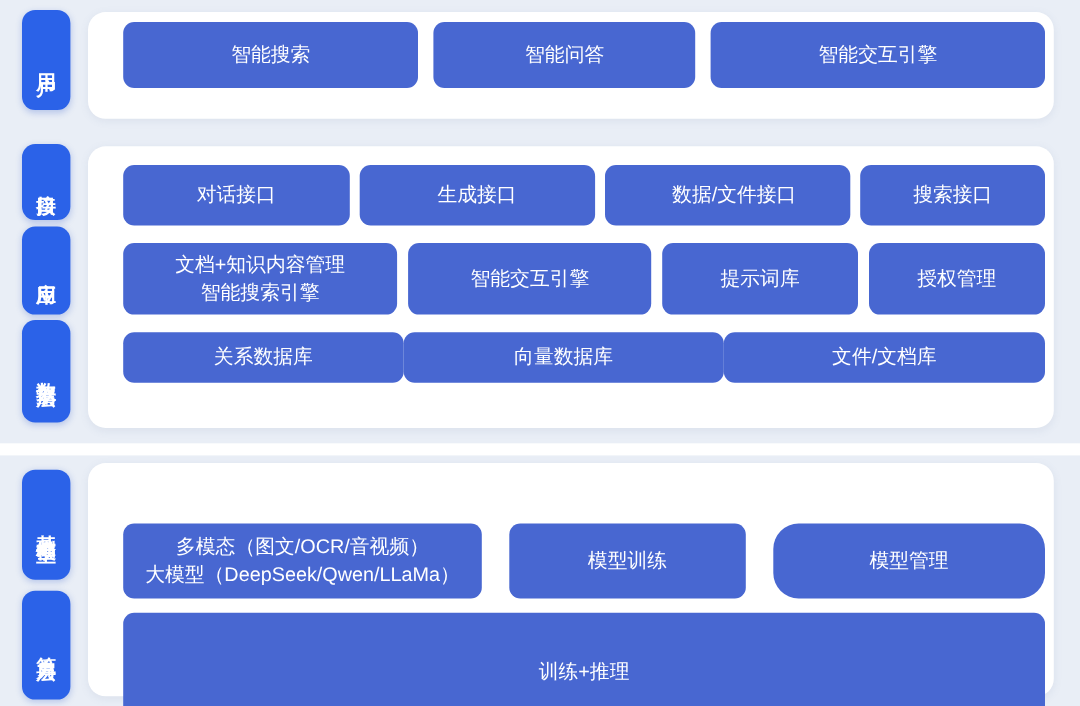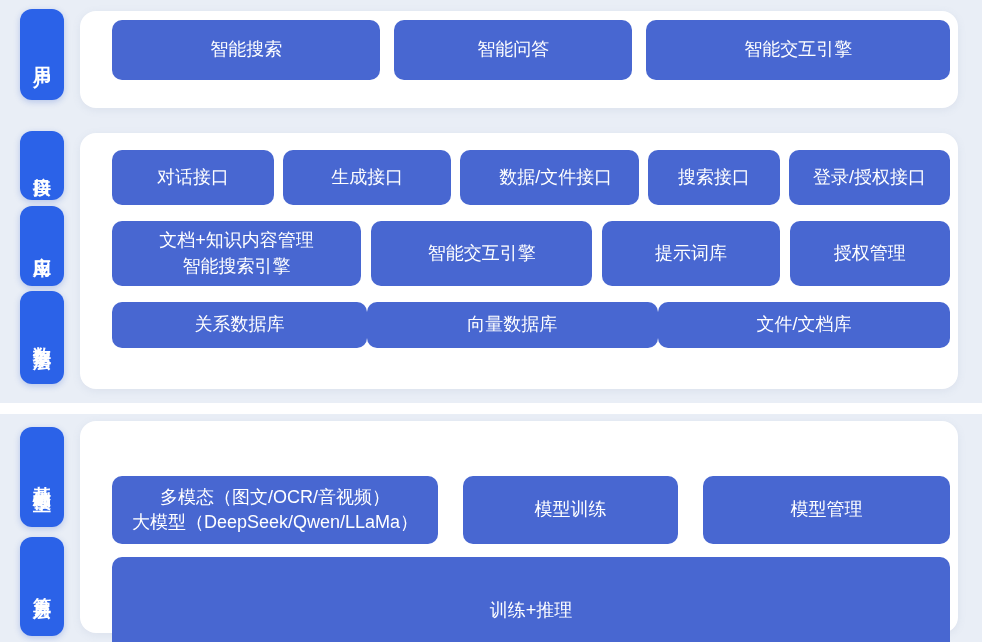--- a/index.html
+++ b/index.html
@@ -47,21 +47,21 @@
   .node{
     flex:1 1 0;background:var(--node-blue,#4867d1);
     border-radius:10px;color:#ffffff;font-size:18px;line-height:1.4;
     display:flex;align-items:center;justify-content:center;
     text-align:center;white-space:pre-line;
   }
   
   .f137{flex-grow:137;} .f163{flex-grow:163;} .f167{flex-grow:167;}
   .f168{flex-grow:168;} .f173{flex-grow:173;padding-left:12px;} .f175{flex-grow:175;}
   .f180{flex-grow:180;} .f218{flex-grow:218;} .f225{flex-grow:225;}
-  .f242{flex-grow:242;} .f251{flex-grow:251;} .f253{flex-grow:253;}
+  .f242{flex-grow:242;} .f251{flex-grow:251;border-radius:23px;} .f253{flex-grow:253;}
   .f273{flex-grow:273;} .f289{flex-grow:289;} .f290{flex-grow:290;}
   .f309{flex-grow:309;} .f331{flex-grow:331;} .f384{flex-grow:384;}
   .f452{flex-grow:452;}
 </style>
 </head>
 <body>
 
 <div class="canvas">
   <div class="band band-top"></div>
   <div class="band band-bottom"></div>
@@ -80,21 +80,20 @@
       <div class="node f309">智能交互引擎</div>
     </div>
   </div>
 
   <div class="panel panel-mid">
     <div class="row row-interface">
       <div class="node f168">对话接口</div>
       <div class="node f175">生成接口</div>
       <div class="node f173">数据/文件接口</div>
       <div class="node f137">搜索接口</div>
-      <div class="node f167">登录/授权接口</div>
     </div>
     <div class="row row-application">
       <div class="node f253">文档+知识内容管理
 智能搜索引擎</div>
       <div class="node f225">智能交互引擎</div>
       <div class="node f180">提示词库</div>
       <div class="node f163">授权管理</div>
     </div>
     <div class="row row-data">
       <div class="node f253">关系数据库</div>

